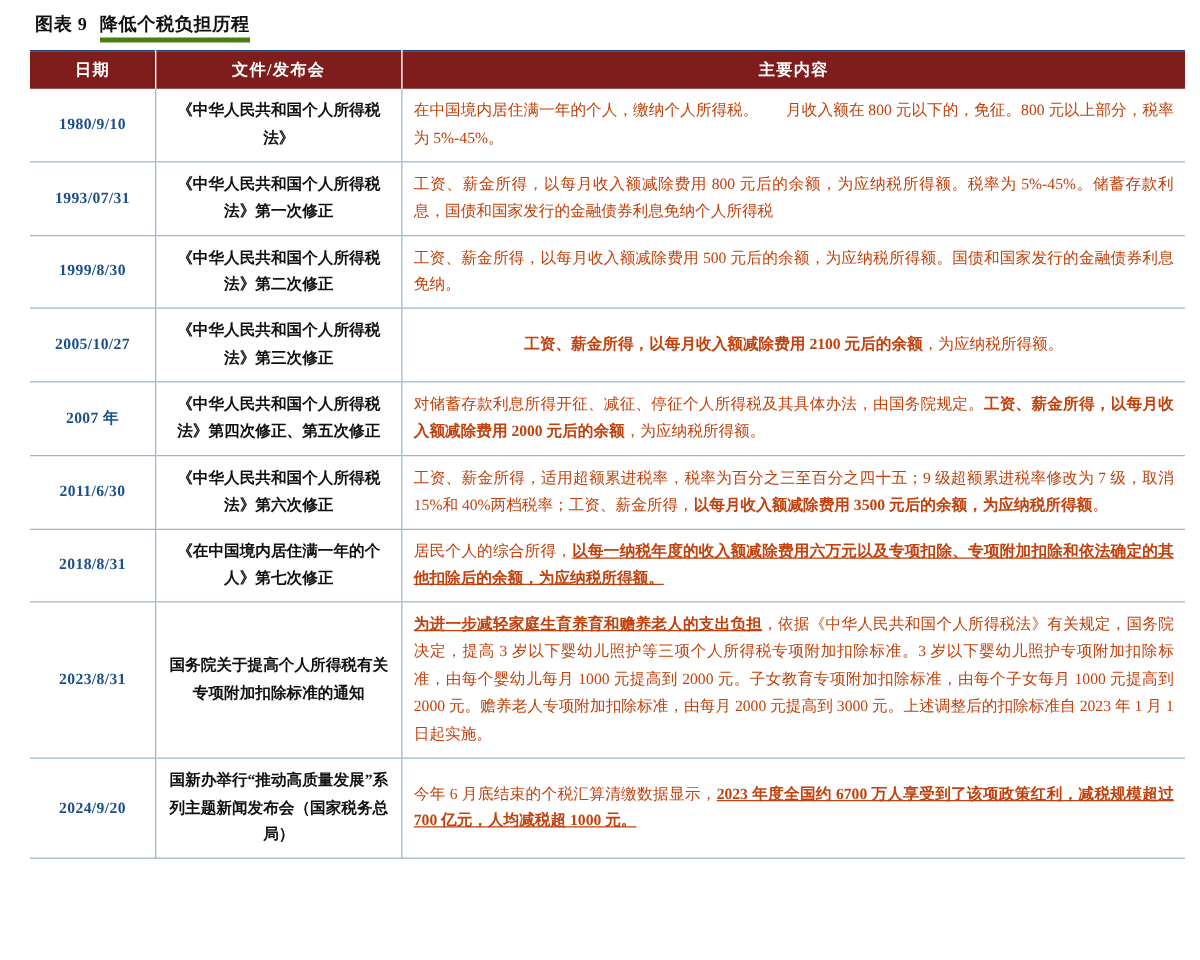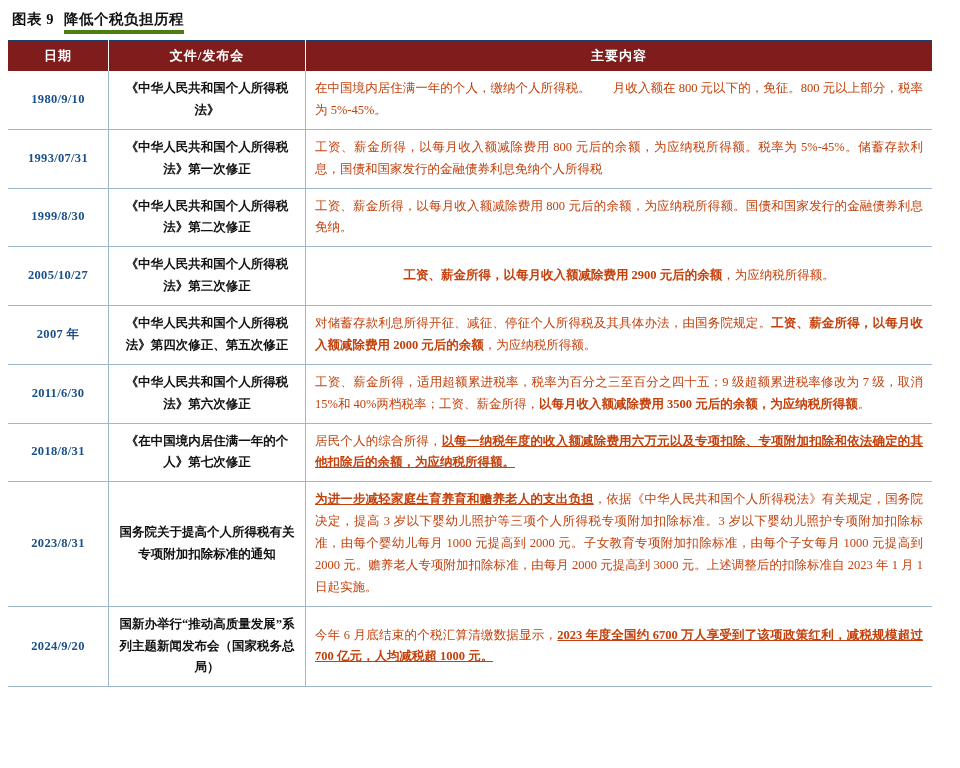--- a/index.html
+++ b/index.html
@@ -12,21 +12,21 @@
     background: #ffffff;
     font-family: "Liberation Serif", "DejaVu Serif", serif;
     color: #1a1a1a;
     overflow: hidden;
   }
   .page {
     position: relative;
     width: 960px;
     height: 768px;
     box-sizing: border-box;
-    padding: 8px 18px 6px 8px;
+    padding: 8px 18px 6px 24px;
   }
   
   .title-row {
     display: flex;
     align-items: baseline;
     gap: 10px;
     padding: 2px 0 6px 4px;
   }
   .title-label {
     font-weight: bold;
@@ -133,26 +133,26 @@
           <td class="col-main">在中国境内居住满一年的个人，缴纳个人所得税。&nbsp;&nbsp;&nbsp;&nbsp;&nbsp;&nbsp;&nbsp;月收入额在 800 元以下的，免征。800 元以上部分，税率为 5%-45%。</td>
         </tr>
         <tr>
           <td class="col-date">1993/07/31</td>
           <td class="col-doc">《中华人民共和国个人所得税法》第一次修正</td>
           <td class="col-main">工资、薪金所得，以每月收入额减除费用 800 元后的余额，为应纳税所得额。税率为 5%-45%。储蓄存款利息，国债和国家发行的金融债券利息免纳个人所得税</td>
         </tr>
         <tr>
           <td class="col-date">1999/8/30</td>
           <td class="col-doc">《中华人民共和国个人所得税法》第二次修正</td>
-          <td class="col-main">工资、薪金所得，以每月收入额减除费用 800 元后的余额，为应纳税所得额。国债和国家发行的金融债券利息免纳。</td>
+          <td class="col-main">工资、薪金所得，以每月收入额减除费用 500 元后的余额，为应纳税所得额。国债和国家发行的金融债券利息免纳。</td>
         </tr>
         <tr>
           <td class="col-date">2005/10/27</td>
           <td class="col-doc">《中华人民共和国个人所得税法》第三次修正</td>
-          <td class="col-main centered"><span class="b">工资、薪金所得，以每月收入额减除费用 2900 元后的余额</span>，为应纳税所得额。</td>
+          <td class="col-main centered"><span class="b">工资、薪金所得，以每月收入额减除费用 2100 元后的余额</span>，为应纳税所得额。</td>
         </tr>
         <tr>
           <td class="col-date">2007 年</td>
           <td class="col-doc">《中华人民共和国个人所得税法》第四次修正、第五次修正</td>
           <td class="col-main">对储蓄存款利息所得开征、减征、停征个人所得税及其具体办法，由国务院规定。<span class="b">工资、薪金所得，以每月收入额减除费用 2000 元后的余额</span>，为应纳税所得额。</td>
         </tr>
         <tr>
           <td class="col-date">2011/6/30</td>
           <td class="col-doc">《中华人民共和国个人所得税法》第六次修正</td>
           <td class="col-main">工资、薪金所得，适用超额累进税率，税率为百分之三至百分之四十五；9 级超额累进税率修改为 7 级，取消 15%和 40%两档税率；工资、薪金所得，<span class="b">以每月收入额减除费用 3500 元后的余额，为应纳税所得额</span>。</td>

